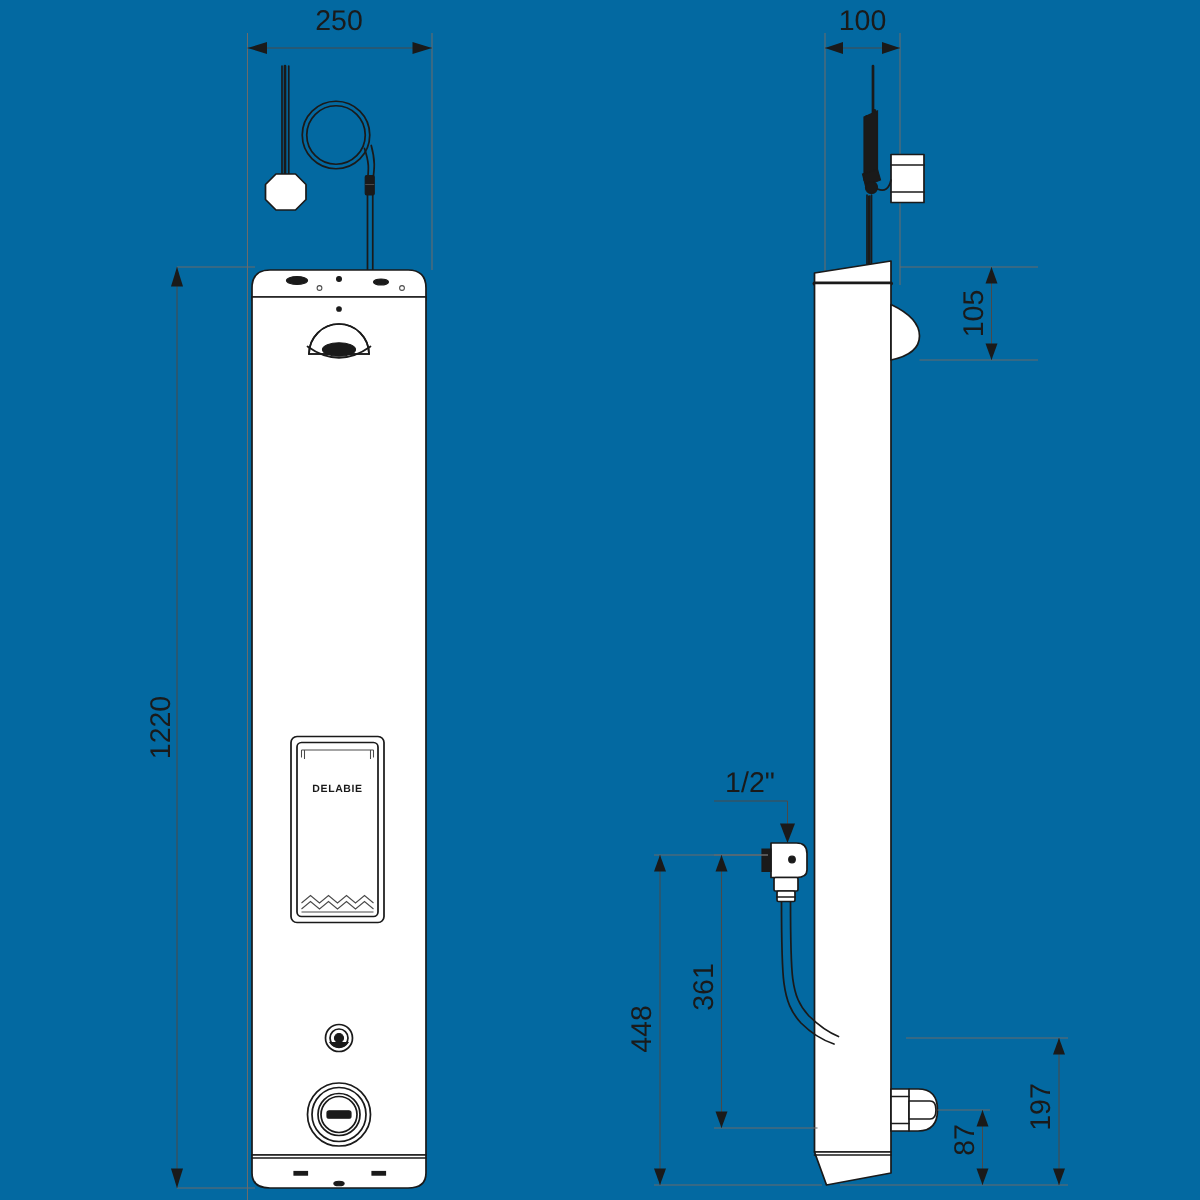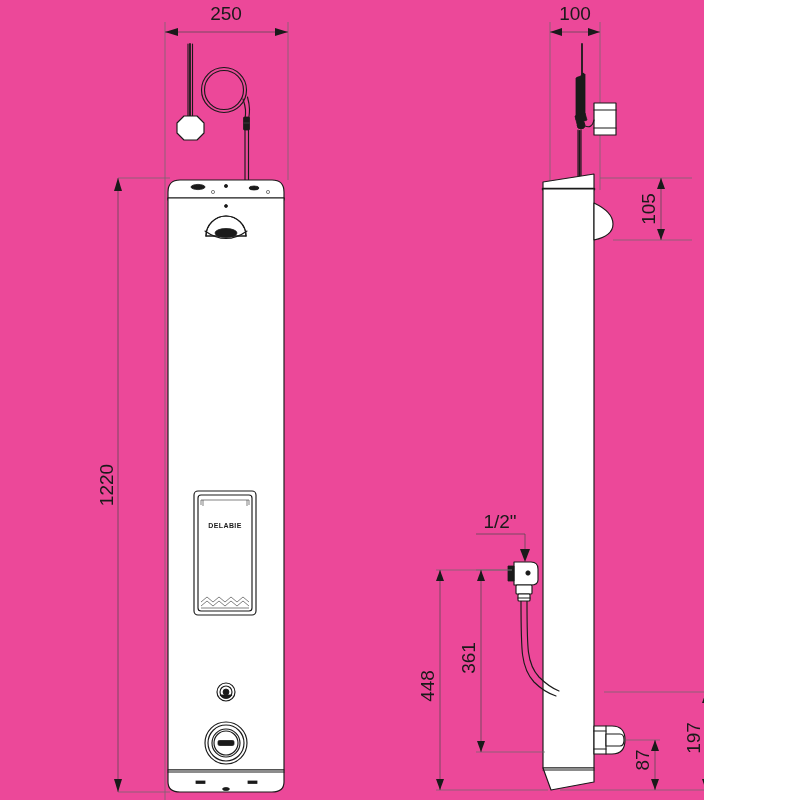--- a/index.html
+++ b/index.html
@@ -2,23 +2,23 @@
 <html><head>
 <meta charset="utf-8">
 <style>
   html, body {
     margin: 0;
     padding: 0;
     background: #ffffff;
   }
   #drawing-root {
     position: relative;
-    width: 704px;
+    width: 800px;
     height: 800px;
-    background: #ec4899;
+    background: #0369a1;
     font-family: "Liberation Sans", sans-serif;
     overflow: hidden;
   }
   svg.sheet {
     position: absolute;
     left: 0;
     top: 0;
     width: 800px;
     height: 800px;
     display: block;

